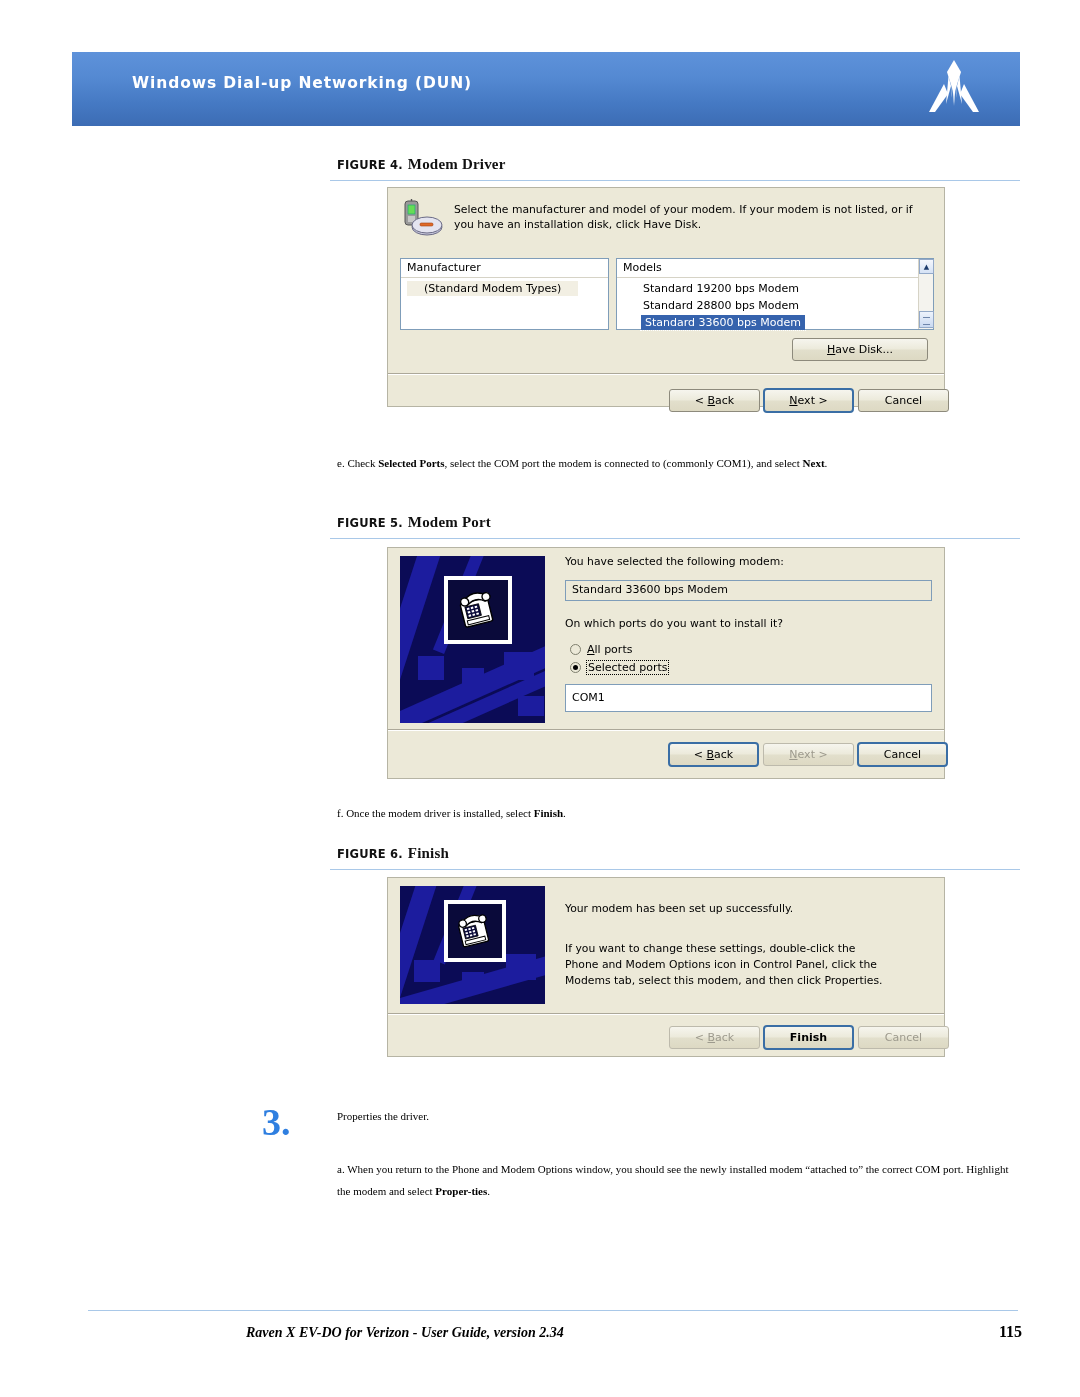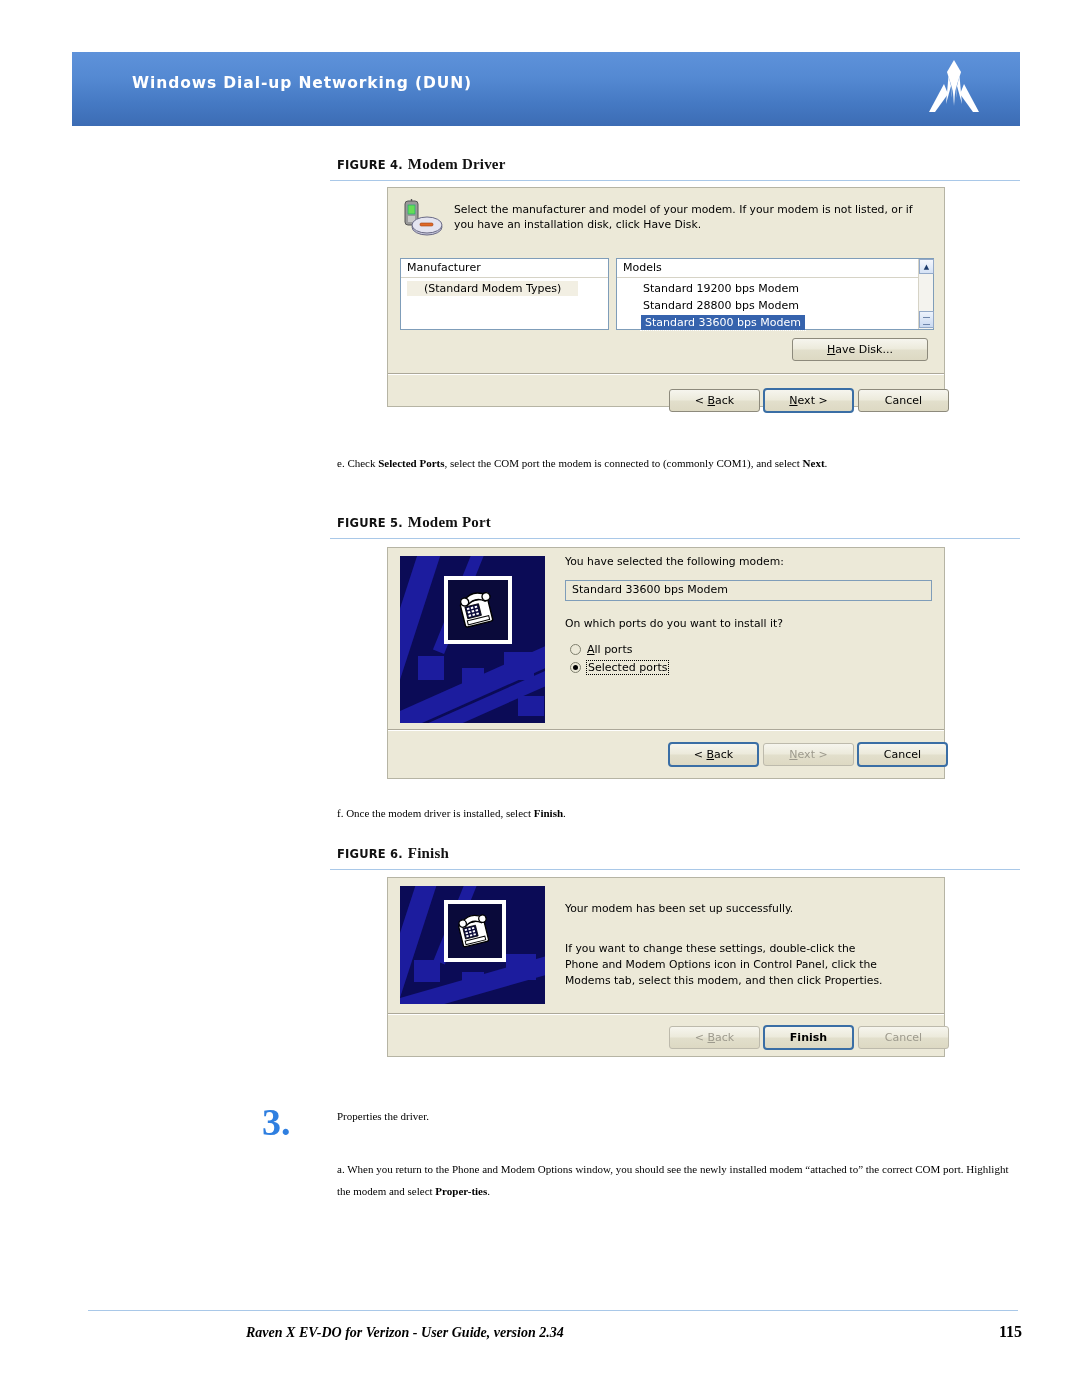--- a/index.html
+++ b/index.html
@@ -344,20 +344,21 @@
 
   <div class="radio-row" style="left:182px;top:95px;">
     <span class="radio"></span>
     <span class="radio-lbl"><u>A</u>ll ports</span>
   </div>
   <div class="radio-row" style="left:182px;top:113px;">
     <span class="radio on"></span>
     <span class="radio-lbl focus">Selected ports</span>
   </div>
 
+  <div class="tfield" style="left:177px;top:136px;width:367px;height:28px;line-height:26px;">COM1</div>
 
   <div class="dlg-sep" style="top:182px;"></div>
 
   <div class="btn default" style="left:280px;top:194px;width:91px;height:25px;">
       <span>&lt; <u>B</u>ack</span>
     </div>
   <div class="btn disabled" style="left:375px;top:195px;width:91px;">
       <span><u>N</u>ext &gt;</span>
     </div>
   <div class="btn default" style="left:469px;top:194px;width:91px;height:25px;">Cancel</div>

